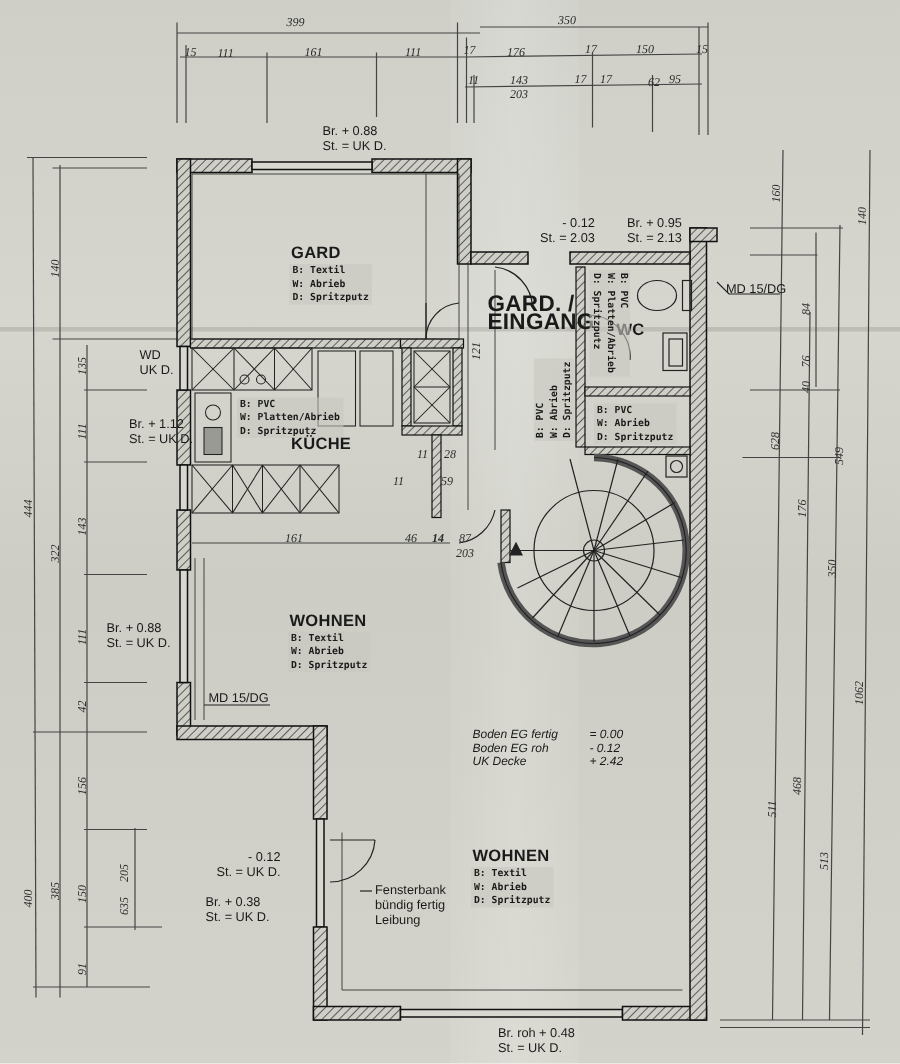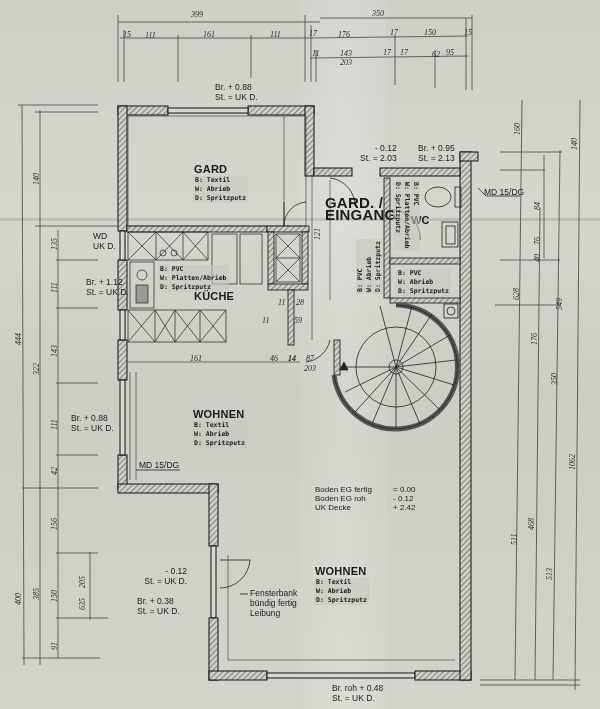--- a/index.html
+++ b/index.html
@@ -321,21 +321,21 @@
 
 <div class="lbl note" style="left:484px;top:187px;">MD 15/DG</div>
 <div class="lbl note" style="left:139px;top:460px;">MD 15/DG</div>
 
 <div class="lbl note" style="left:250px;top:588px;">
   <div>Fensterbank</div>
   <div>bündig fertig</div>
   <div>Leibung</div>
 </div>
 
-<div class="lbl levels" style="left:315px;top:485px;">
+<div class="lbl levels" style="left:315px;top:485px;font-style:italic;">
   <div class="row">
       <span class="k">Boden EG fertig</span>
       <span>= 0.00</span>
     </div>
   <div class="row">
       <span class="k">Boden EG roh</span>
       <span>- 0.12</span>
     </div>
   <div class="row">
       <span class="k">UK Decke</span>

